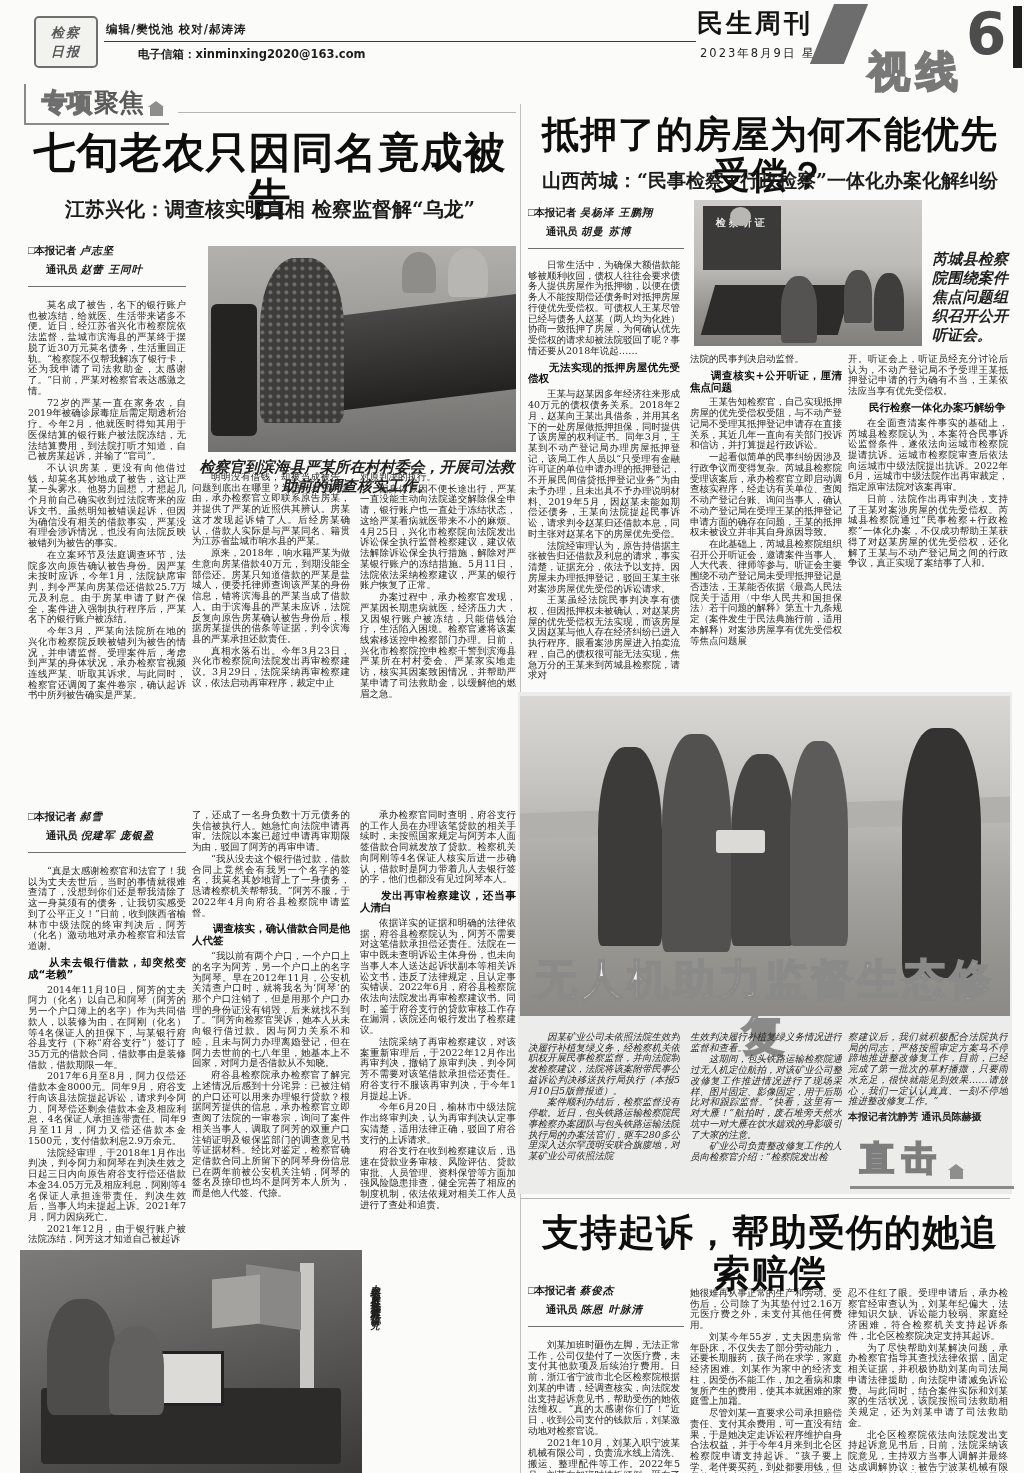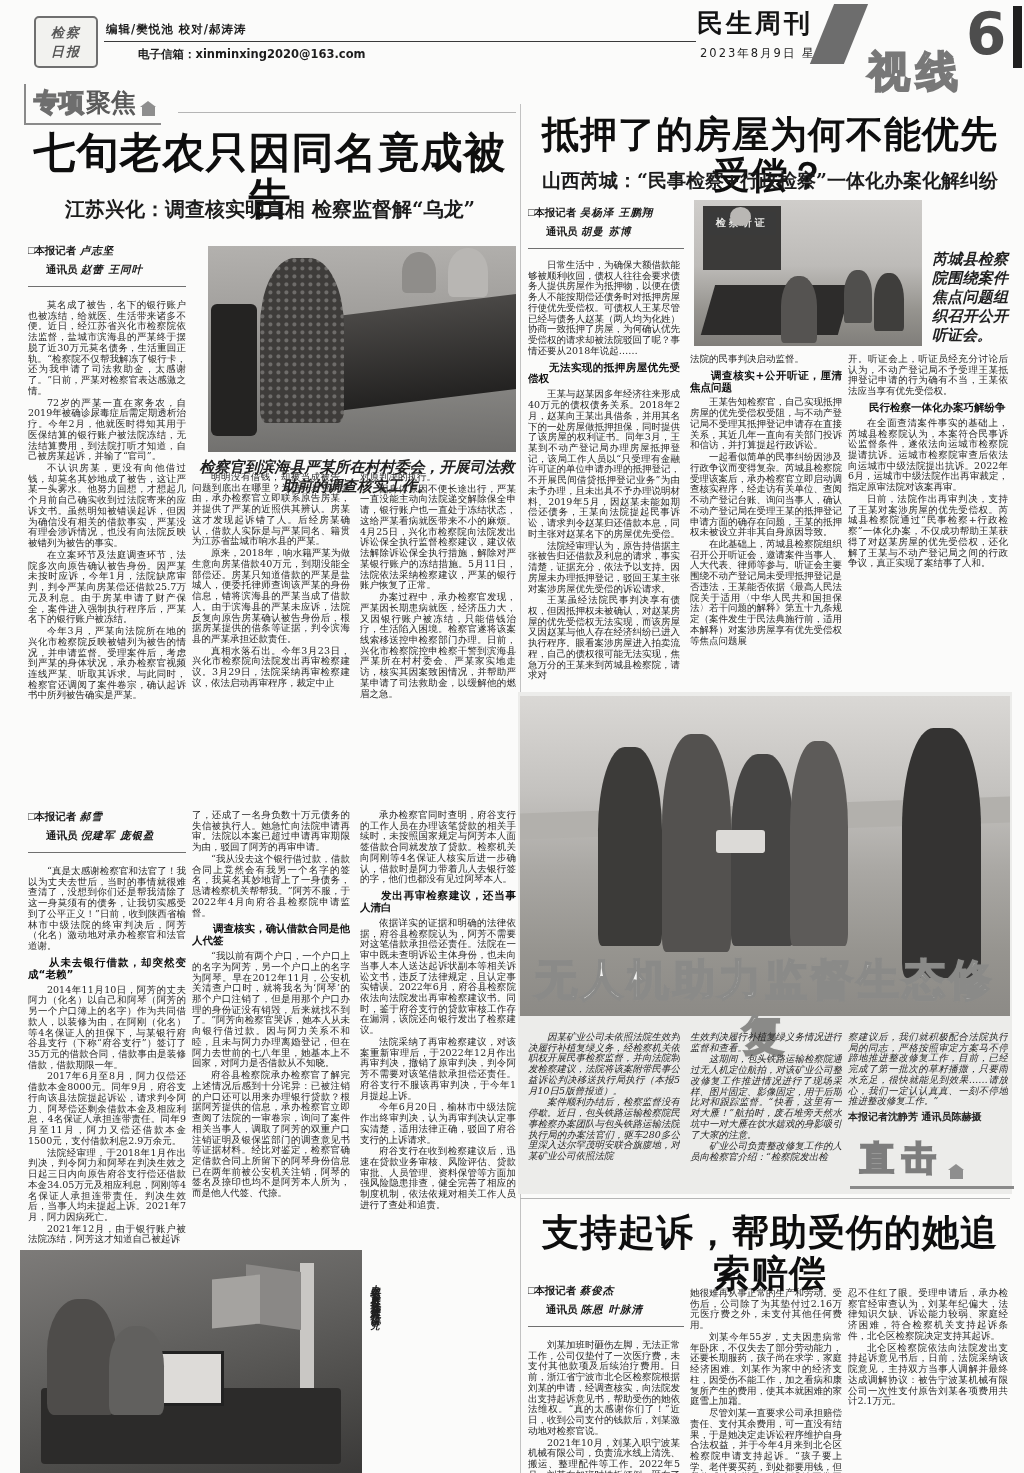--- a/index.html
+++ b/index.html
@@ -23,21 +23,21 @@
   .m-section{left:868px;top:8px;font-size:42px;font-weight:800;color:#fff;letter-spacing:6px;
     -webkit-text-stroke:2px #787878;text-shadow:0 0 1px #888;
     font-family:"DejaVu Sans","Liberation Sans",sans-serif;margin-top:36px;}
   .m-pageno{left:966px;top:0px;font-size:58px;font-weight:800;color:#4d4d4d;
     font-family:"DejaVu Sans","Liberation Sans",sans-serif;}
   .m-bar{left:1013px;top:6px;width:9px;height:62px;background:#1f1f1f;}
   
   .v-div{left:520px;top:104px;width:0;height:1369px;border-left:1px solid #c2c2c2;}
   .hline{border-top:1px solid #b5b5b5;}
   
-  .focus{left:24px;top:84px;padding:2px 6px 4px 8px;border-left:2px solid #8a8a8a;border-bottom:2px solid #8a8a8a;
+  .focus{left:24px;top:84px;padding:2px 6px 4px 16px;border-left:2px solid #8a8a8a;border-bottom:2px solid #8a8a8a;
     font-size:25px;font-weight:800;font-family:"DejaVu Sans","Liberation Sans",sans-serif;display:flex;align-items:flex-end;}
   .focus .outl{color:#fff;-webkit-text-stroke:1.6px #6e6e6e;text-shadow:0 0 1px #777;}
   .focus .solid{color:#5a5a5a;margin-left:2px;}
   .focus-line{left:178px;top:112px;width:338px;}
   .house{display:inline-block;width:13px;height:9px;background:#8e8e8e;position:relative;margin:0 0 3px 6px;}
   .house::before{content:"";position:absolute;left:-2px;top:-6px;border-left:8px solid transparent;
     border-right:8px solid transparent;border-bottom:6px solid #8e8e8e;}
   
   .headline{text-align:center;font-weight:800;color:#0e0e0e;letter-spacing:1px;line-height:1.1;}
   .subtitle{text-align:center;font-weight:bold;color:#1c1c1c;}
@@ -269,16 +269,17 @@
       <p>刘某加班时砸伤左脚，无法正常工作，公司仅垫付了一次医疗费，未支付其他款项及后续治疗费用。日前，浙江省宁波市北仑区检察院根据刘某的申请，经调查核实，向法院发出支持起诉意见书，帮助受伤的她依法维权。“真的太感谢你们了！”近日，收到公司支付的钱款后，刘某激动地对检察官说。</p>
       <p>2021年10月，刘某入职宁波某机械有限公司，负责流水线上清洗、搬运、整理配件等工作。2022年5月，刘某在加班时铁板倾倒，砸在了她的左脚上，导致左脚第一跖骨远端骨折。后来，经多次治疗，病情虽有所好转，但</p>
     </div>
   <div class="abs col" style="left:690px;top:1288px;width:152px;height:185px;">
       <p class="noindent">她很难再从事正常的生产和劳动。受伤后，公司除了为其垫付过2.16万元医疗费之外，未支付其他任何费用。</p>
       <p>刘某今年55岁，丈夫因患病常年卧床，不仅失去了部分劳动能力，还要长期服药，孩子尚在求学，家庭经济困难。刘某作为家中的经济支柱，因受伤不能工作，加之看病和康复所产生的费用，使其本就困难的家庭雪上加霜。</p>
       <p>尽管刘某一直要求公司承担赔偿责任、支付其余费用，可一直没有结果，于是她决定走诉讼程序维护自身合法权益，并于今年4月来到北仑区检察院申请支持起诉。“孩子要上学、老伴要买药，到处都要用钱，但我伤成这个样子，根本没法正常工作，整宿整宿地睡不着觉。”谈及自己的难处，刘某</p>
     </div>
   <div class="abs col" style="left:848px;top:1288px;width:160px;height:185px;">
       <p class="noindent">忍不住红了眼。受理申请后，承办检察官经审查认为，刘某年纪偏大，法律知识欠缺、诉讼能力较弱、家庭经济困难，符合检察机关支持起诉条件，北仑区检察院决定支持其起诉。</p>
+      <p>为了尽快帮助刘某解决问题，承办检察官指导其查找法律依据，固定相关证据，并积极协助刘某向司法局申请法律援助，向法院申请减免诉讼费。与此同时，结合案件实际和刘某家的生活状况，该院按照司法救助相关规定，还为刘某申请了司法救助金。</p>
       <p>北仑区检察院依法向法院发出支持起诉意见书后，日前，法院采纳该院意见，主持双方当事人调解并最终达成调解协议：被告宁波某机械有限公司一次性支付原告刘某各项费用共计2.1万元。</p>
     </div>
 
 </div>
 
 </body></html>

